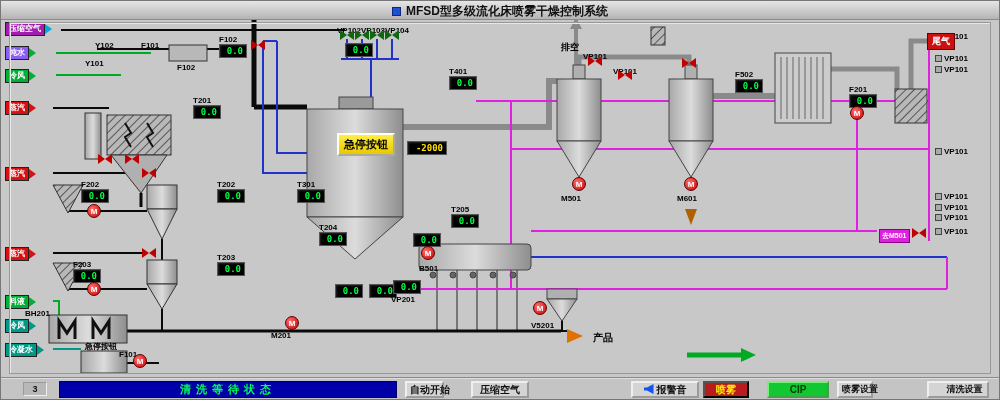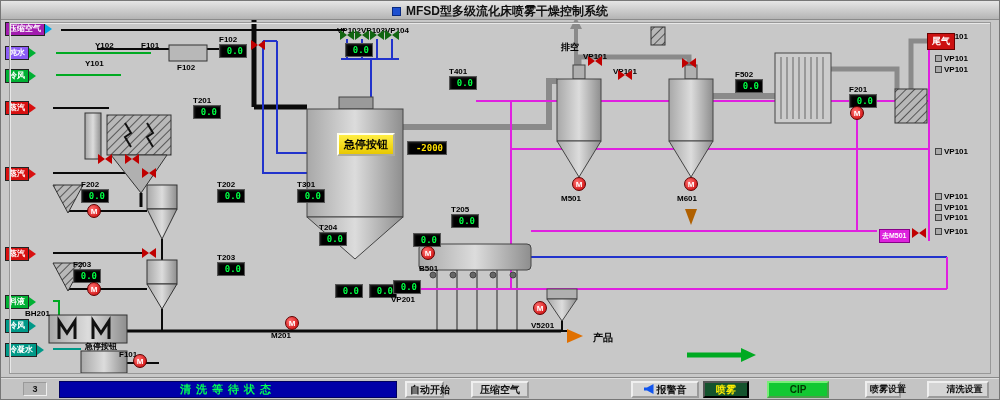--- a/index.html
+++ b/index.html
@@ -39,21 +39,21 @@
   .outlet.orange{font-size:10px;}
   .outlet.magenta{background:#dd22dd;color:#fff;font-size:7px;padding:1px 2px;border:1px solid #808;}
   
   .estop{position:absolute;left:336px;top:132px;width:58px;height:23px;z-index:2;background:linear-gradient(#ffee44,#e8c800);border:2px outset #ffe;color:#000;font-size:11px;font-weight:bold;font-family:inherit;line-height:17px;}
   
   .bottombar{position:absolute;left:0;top:376px;width:100%;height:24px;background:#c4c4c4;border-top:2px groove #ddd;z-index:6;}
   .indicator{position:absolute;left:22px;top:3px;width:24px;height:14px;background:#b8b8b8;border:1px inset #eee;font-size:9px;font-weight:bold;text-align:center;line-height:12px;color:#111;}
   .statusbar{position:absolute;left:58px;top:2px;width:338px;height:17px;background:#0000a8;border:1px solid #000060;color:#00ff55;font-size:11px;font-weight:bold;text-align:center;letter-spacing:5px;line-height:15px;}
   .btn{position:absolute;top:2px;height:17px;background:#d4d4d4;border:2px outset #efefef;font-size:10px;font-weight:bold;font-family:inherit;color:#111;line-height:11px;padding:0 3px;cursor:pointer;white-space:nowrap;}
   .btn.small{font-size:9px;}
-  .btn.dark{background:#14532d;color:#ffee00;border-color:#555;}
+  .btn.dark{background:#b91c1c;color:#ffee00;border-color:#555;}
   .btn.green{background:#12c832;color:#003800;border-color:#7e7;}
   .spk{width:10px;height:10px;background:#1155ee;clip-path:polygon(0 35%,35% 35%,100% 0,100% 100%,35% 65%,0 65%);display:inline-block;margin-right:3px;vertical-align:-1px;}
 </style>
 </head>
 <body>
 
 <div class="screen">
 
   <div class="titlebar">
     <div class="title">
@@ -393,17 +393,17 @@
 
 
   <div class="bottombar">
     <div class="indicator">3</div>
     <div class="statusbar">清洗等待状态</div>
     <button class="btn" style="left:404px;width:39px;">自动开始</button>
     <button class="btn" style="left:470px;width:58px;">压缩空气</button>
     <button class="btn" style="left:630px;width:68px;"><span class="spk"></span><span>报警音</span></button>
     <button class="btn dark" style="left:702px;width:46px;">喷雾</button>
     <button class="btn green" style="left:766px;width:62px;">CIP</button>
-    <button class="btn small" style="left:864px;width:36px;">喷雾设置</button>
+    <button class="btn small" style="left:836px;width:36px;">喷雾设置</button>
     <button class="btn small" style="left:926px;width:62px;padding-left:16px;">清洗设置</button>
   </div>
 
 </div>
 
 </body></html>

